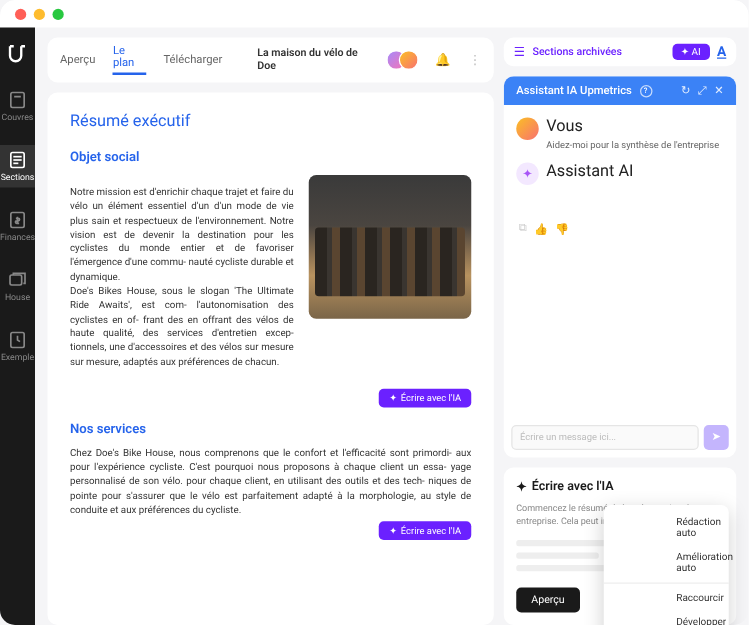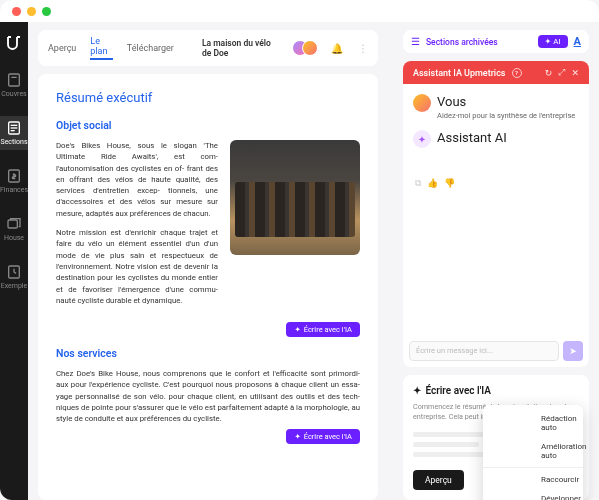--- a/index.html
+++ b/index.html
@@ -13,21 +13,21 @@
 
 
 .sidebar { width: 28px; background: #1a1a1a; display: flex; flex-direction: column; align-items: center; padding-top: 10px; gap: 14px; }
 .logo { width: 22px; height: 22px; border-radius: 4px; display:flex; align-items:center; justify-content:center; color:#fff; font-weight:bold; font-size:14px;}
 .nav-item { display: flex; flex-direction: column; align-items: center; gap: 2px; color: #888; cursor: pointer; padding: 4px 0; width:100%;}
 .nav-item.active { color: #fff; background: #333; }
 .nav-icon { width: 16px; height: 16px; }
 .nav-label { font-size: 7px; }
 
 
-.main { flex: 1; display: flex; gap: 25px; padding: 8px 10px 0 10px; overflow: hidden; }
+.main { flex: 1; display: flex; gap: 8px; padding: 8px 10px 0 10px; overflow: hidden; }
 
 
 .doc-col { flex: 1; display: flex; flex-direction: column; min-width: 0; }
 .topbar { background: #fff; border-radius: 8px; padding: 6px 10px; display: flex; align-items: center; gap: 14px; font-size: 9px; margin-bottom: 8px; }
 .tab { color: #666; cursor: pointer; }
 .tab.active { color: #2563eb; border-bottom: 2px solid #2563eb; padding-bottom: 2px; }
 .topbar .spacer { flex: 1; }
 .doc-title { font-size: 8.5px; font-weight: 600; color: #333; }
 .avatar { width: 16px; height: 16px; border-radius: 50%; background: linear-gradient(135deg,#a78bfa,#f472b6); border:1px solid #fff;}
 .avatar.a2 { background: linear-gradient(135deg,#fbbf24,#f87171); margin-left:-6px;}
@@ -46,21 +46,21 @@
 
 .right-col { width: 186px; display: flex; flex-direction: column; gap: 8px; }
 .arch-bar { background: #fff; border-radius: 8px; padding: 5px 8px; display: flex; align-items: center; gap: 6px; font-size: 9px; }
 .arch-icon { color: #6b21ff; font-size:10px;}
 .arch-text { color: #6b21ff; font-weight:500; flex: 1; font-size:8.5px;}
 .ai-pill { background: #6b21ff; color: #fff; font-size: 8px; padding: 2px 7px; border-radius: 4px; display:flex; align-items:center; gap:2px;}
 .a-icon { color: #2563eb; font-weight: bold; font-size: 11px; text-decoration: underline;}
 
 
 .chat-panel { background: #fff; border-radius: 8px; flex: 1; display: flex; flex-direction: column; overflow: hidden; }
-.chat-header { background: #ef4444; color: #fff; padding: 6px 10px; display: flex; align-items: center; gap: 6px; font-size: 9px; font-weight: 500; }
+.chat-header { background: #3b82f6; color: #fff; padding: 6px 10px; display: flex; align-items: center; gap: 6px; font-size: 9px; font-weight: 500; }
 .chat-header .spacer { flex:1; }
 .chat-header-icon { opacity: 0.85; cursor: pointer; font-size: 9px;}
 .info-circ { width:10px;height:10px;border:1px solid rgba(255,255,255,.7); border-radius:50%; display:inline-flex;align-items:center;justify-content:center;font-size:6px;}
 .chat-body { padding: 10px; font-size: 8px; flex:1; overflow:hidden;}
 .msg { display: flex; gap: 6px; margin-bottom: 10px; }
 .msg-av { width: 18px; height: 18px; border-radius: 50%; flex-shrink:0;}
 .msg-av.user { background: linear-gradient(135deg,#fbbf24,#f87171);}
 .msg-av.ai { background: #f3e8ff; display:flex;align-items:center;justify-content:center; color:#a855f7; font-size:10px;}
 .msg-name { font-weight: 400; font-size: 13px; color:#222;}
 .msg-text { font-size: 7.5px; color: #666; margin-top:2px;}
@@ -154,22 +154,22 @@
         <span class="bell">🔔</span>
         <span class="bell">⋮</span>
       </div>
 
       <div class="doc-card">
         <div class="h1">Résumé exécutif</div>
 
         <div class="h2">Objet social</div>
         <div class="body-row">
           <div>
+            <p class="body-text" style="margin-top:8px;">Notre mission est d'enrichir chaque trajet et faire du vélo un élément essentiel d'un d'un mode de vie plus sain et respectueux de l'environnement. Notre vision est de devenir la destination pour les cyclistes du monde entier et de favoriser l'émergence d'une commu- nauté cycliste durable et dynamique.</p>
             <p class="body-text">Doe's Bikes House, sous le slogan 'The Ultimate Ride Awaits', est com- l'autonomisation des cyclistes en of- frant des en offrant des vélos de haute qualité, des services d'entretien excep- tionnels, une d'accessoires et des vélos sur mesure sur mesure, adaptés aux préférences de chacun.</p>
-            <p class="body-text" style="margin-top:8px;">Notre mission est d'enrichir chaque trajet et faire du vélo un élément essentiel d'un d'un mode de vie plus sain et respectueux de l'environnement. Notre vision est de devenir la destination pour les cyclistes du monde entier et de favoriser l'émergence d'une commu- nauté cycliste durable et dynamique.</p>
           </div>
           <div class="body-img"></div>
         </div>
         <button class="ai-btn">
           <span>✦</span>
           <span>Écrire avec l'IA</span>
         </button>
         <div class="clear"></div>
 
         <div class="h2" style="margin-top:10px;">Nos services</div>

